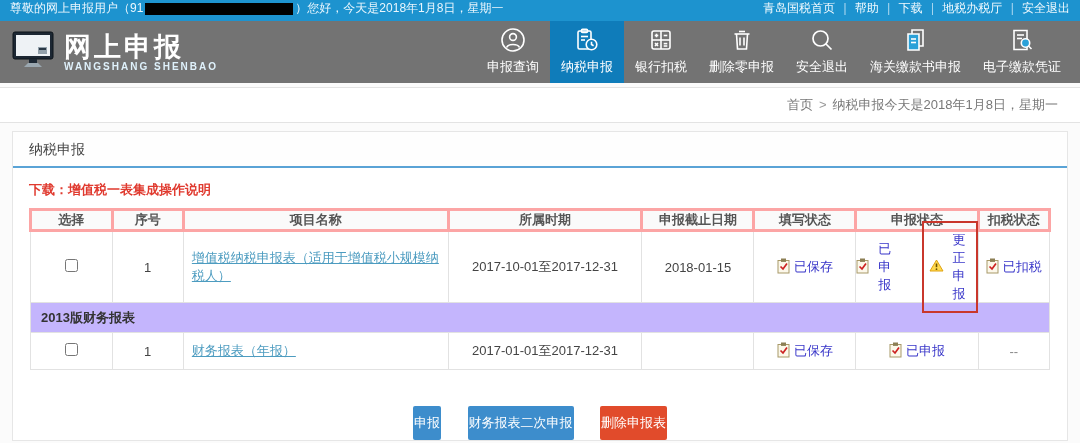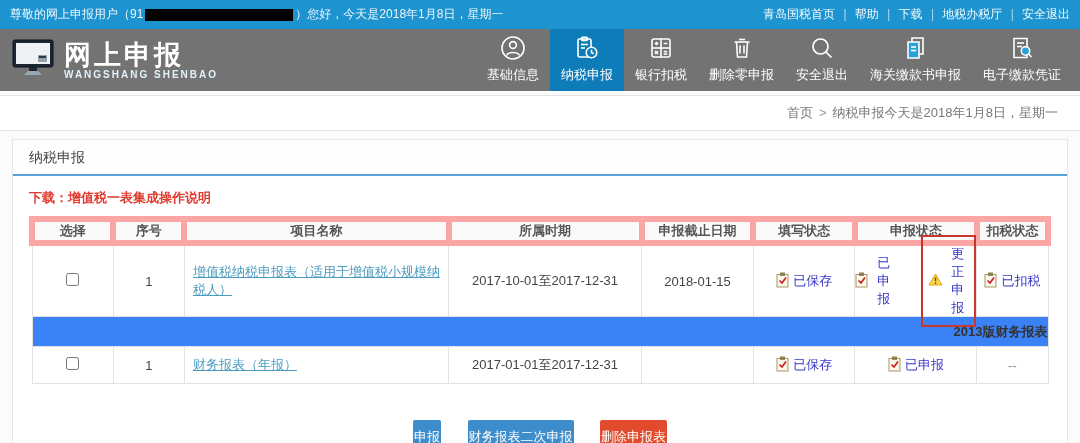--- a/index.html
+++ b/index.html
@@ -5,22 +5,22 @@
   * { box-sizing: border-box; margin: 0; padding: 0; }
   html,body { width:1080px; height:443px; overflow:hidden; }
   body {
     font-family: "Liberation Sans", "DejaVu Sans", sans-serif;
     background:#fbfbfb;
     color:#333;
   }
 
   
   .topbar {
-    height:29px; background:#1d93cf; color:#eaf6fd;
-    display:flex; justify-content:space-between; align-items:center;
+    height:21px; background:#1d93cf; color:#eaf6fd;
+    display:flex; justify-content:space-between; 
     padding:0 10px; font-size:12px;
   }
   .topbar a { color:#f2fafe; text-decoration:none; cursor:pointer; }
   .topbar .sep { margin:0 4px; color:#cfe9f7; }
   .redaction { display:inline-block; width:148px; height:12px; background:#000; vertical-align:middle; margin:0 2px; }
 
   
   .header {
     height:62px; background:#737373; display:flex;
     justify-content:space-between; align-items:stretch; padding-left:12px;
@@ -54,29 +54,29 @@
   .panel-title {
     height:36px; line-height:35px; padding:0 16px; font-size:14px; color:#444;
     border-bottom:2px solid #5aa3d6; background:#fefefe;
   }
   .download-row { padding:13px 16px 7px; font-size:13px; font-weight:bold; }
   .download-row a { color:#e03a2f; text-decoration:none; cursor:pointer; }
 
   
   table { width:calc(100% - 32px); margin:2px 16px 0; border-collapse:collapse; font-size:13px; }
   th {
-    background:#fafafa; border:6px solid #fca5a5; height:19px;
+    background:#fafafa; border:3px solid #fca5a5; height:19px;
     font-weight:bold; color:#555; font-size:13px;
   }
   td { border:1px solid #e2e2e2; text-align:center; vertical-align:middle; color:#444; }
   tr.data-row-1 td { height:49px; }
   tr.data-row-2 td { height:37px; }
   tr.group-row td {
-    height:30px; text-align:right; padding-left:10px; font-weight:bold;
-    color:#333; background:#3b82f6;
+    height:30px; text-align:left; padding-left:10px; font-weight:bold;
+    color:#333; background:#c4b5fd;
   }
   td.name-cell { text-align:left; padding:4px 8px; }
   .name-link { color:#4d9cc0; text-decoration:underline; cursor:pointer; }
   .status { display:inline-flex; align-items:center; gap:4px; }
   .status a { color:#3936c9; text-decoration:none; cursor:pointer; }
   .correction-wrap {
     display:inline-flex; align-items:center; gap:3px;
     border:2px solid #c9372c; padding:8px 5px; margin:-11px 0 -11px 22px;
   }
   .correction-link { color:#666; text-decoration:none; cursor:pointer; }
@@ -124,21 +124,21 @@
 
   <div class="nav">
     <div class="nav-item">
       <span>
         <svg width="26" height="26" viewBox="0 0 26 26" fill="none" stroke="#fff" stroke-width="1.6">
           <circle cx="13" cy="13" r="11"></circle>
           <circle cx="13" cy="10" r="3.4"></circle>
           <path d="M6.5 20.5 C8 16.5 18 16.5 19.5 20.5"></path>
         </svg>
       </span>
-      <span>基础信息</span>
+      <span>申报查询</span>
     </div>
     <div class="nav-item active">
       <span>
         <svg width="26" height="26" viewBox="0 0 26 26" fill="none" stroke="#fff" stroke-width="1.6">
           <rect x="4" y="4" width="13" height="18" rx="1.5"></rect>
           <rect x="7.5" y="2.2" width="6" height="3.2" rx="1"></rect>
           <line x1="7" y1="9.5" x2="14" y2="9.5"></line>
           <line x1="7" y1="13" x2="11" y2="13"></line>
           <circle cx="17.5" cy="17.5" r="5.3" fill="#0f7cba"></circle>
           <polyline points="17.5,14.8 17.5,17.5 19.6,18.8"></polyline>

